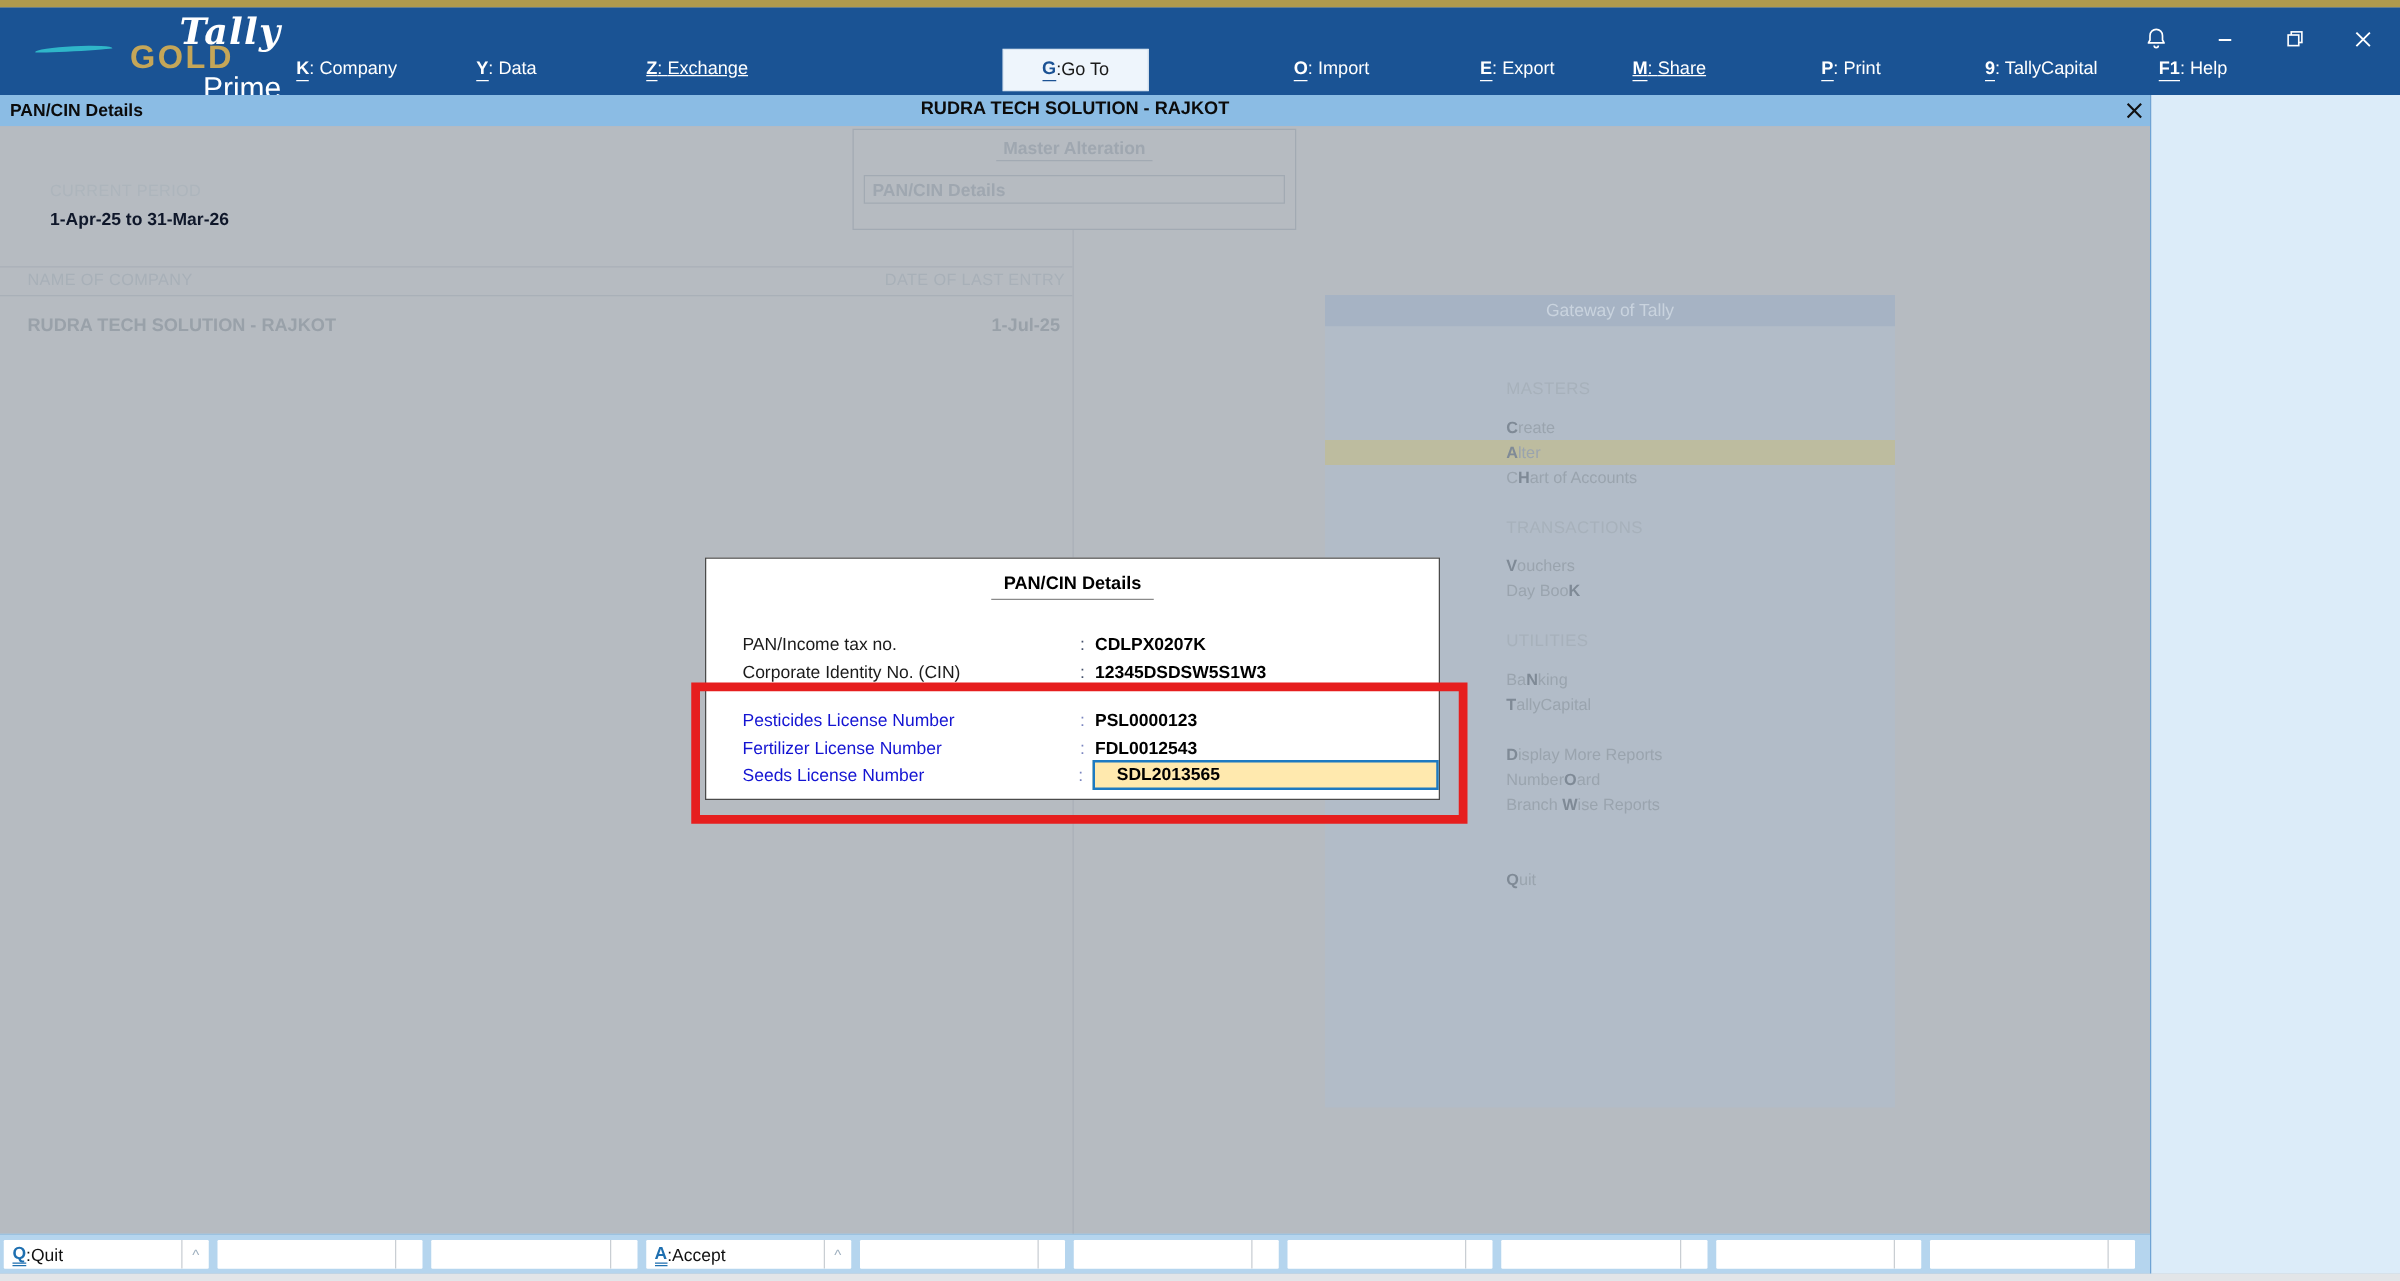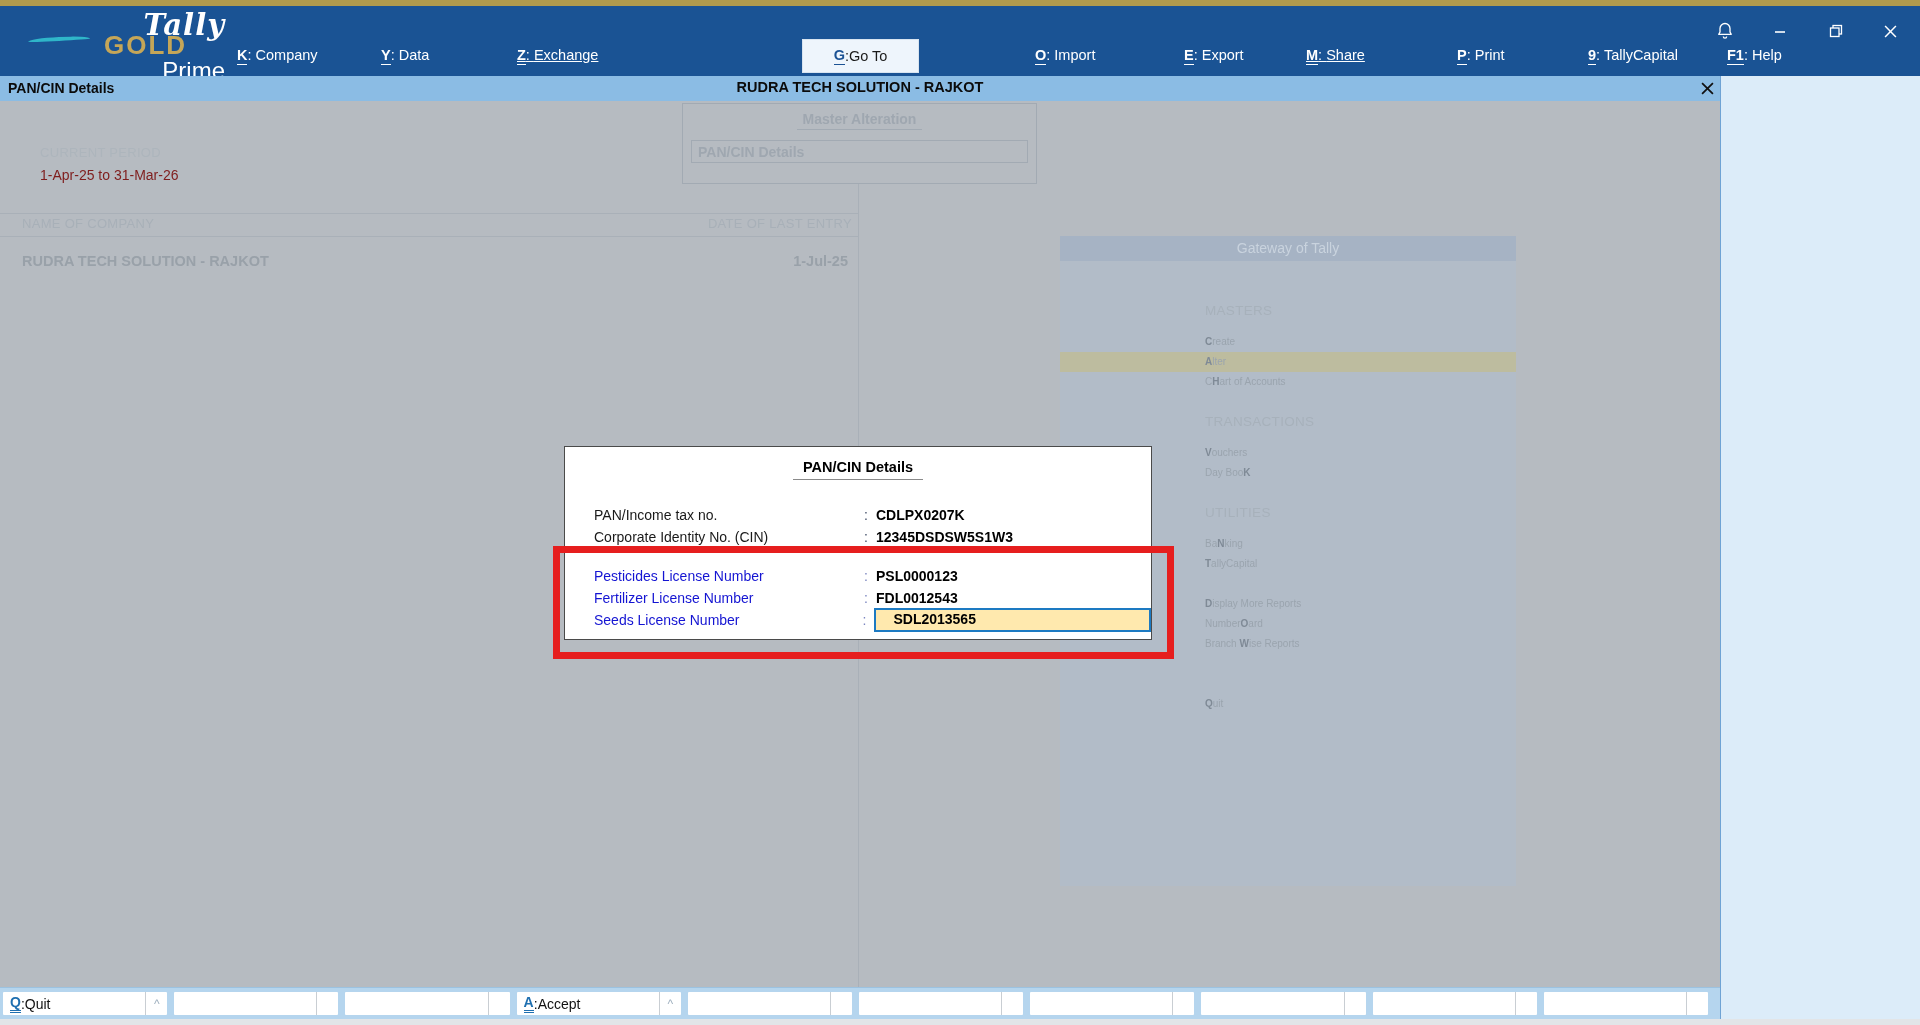--- a/index.html
+++ b/index.html
@@ -38,21 +38,21 @@
   #tb-close{left:1697px;top:3px;width:20px;height:19px;display:flex;align-items:center;justify-content:center;}
 
   
   #rightpanel{left:1720px;top:76px;width:200px;height:943px;background:#dcecf9;border-left:1px solid #6fa3d4;}
 
   
   #main{left:0;top:101px;width:1720px;height:886px;background:#b6bbc1;overflow:hidden;}
   #vdivider{left:858px;top:83px;width:1px;height:803px;background:#a9b0b8;z-index:1;}
 
   #cp-label{left:40px;top:44px;font-size:13px;color:#adb5bc;letter-spacing:.3px;}
-  #cp-value{left:40px;top:66px;font-size:14px;font-weight:normal;color:#7f1d1d;}
+  #cp-value{left:40px;top:66px;font-size:14px;font-weight:bold;color:#0f172a;}
 
   .hline{height:1px;background:#a9b0b8;}
   #tbl-line1{left:0;top:112px;width:858px;}
   #tbl-line2{left:0;top:135px;width:858px;}
   #tbl-head{left:0;top:115px;width:858px;height:20px;display:flex;justify-content:space-between;
             padding:0 6px 0 22px;box-sizing:border-box;font-size:13px;color:#a8b0b8;letter-spacing:.3px;}
   #tbl-row{left:0;top:152px;width:858px;height:22px;display:flex;justify-content:space-between;
            padding:0 10px 0 22px;box-sizing:border-box;font-size:14.5px;font-weight:bold;color:#99a1a9;}
 
   #master-box{left:682px;top:2px;width:355px;height:81px;border:1px solid #a2aab3;box-sizing:border-box;}
@@ -64,21 +64,21 @@
 
   
   #gateway{left:1060px;top:135px;width:456px;height:650px;background:#b2bcc8;z-index:2;}
   #gw-header{height:25px;background:#a6b3c4;text-align:center;line-height:25px;
              font-size:14px;color:#c9d3de;}
   #gw-body{padding-top:40px;}
   .gw-sec:not(:first-child){margin-top:20px;}
   .gw-sec:last-child{margin-top:40px;}
   .gw-sec-label{height:20px;line-height:20px;padding-left:145px;font-size:13.5px;color:#a7b1bb;letter-spacing:.3px;}
   .gw-sec-label + .gw-items{margin-top:11px;}
-  .gw-item{height:20px;line-height:20px;padding-left:145px;font-size:10px;color:#9aa4ae;}
+  .gw-item{height:20px;line-height:20px;padding-left:145px;font-size:13px;color:#9aa4ae;}
   .gw-item .hot{color:#7f8a96;font-weight:bold;}
   .gw-item.hl{background:#bdbc9f;}
 
   
   #dialog{left:564px;top:345px;width:588px;height:194px;background:#ffffff;
           border:1px solid #4a4a4a;box-sizing:border-box;z-index:6;}
   #dlg-title-wrap{text-align:center;margin-top:11px;}
   #dlg-title{display:inline-block;font-size:14.5px;font-weight:bold;color:#000;
              border-bottom:1px solid #8a8a8a;padding:0 10px 4px 10px;}
   #dlg-id-rows{margin-top:24px;}

